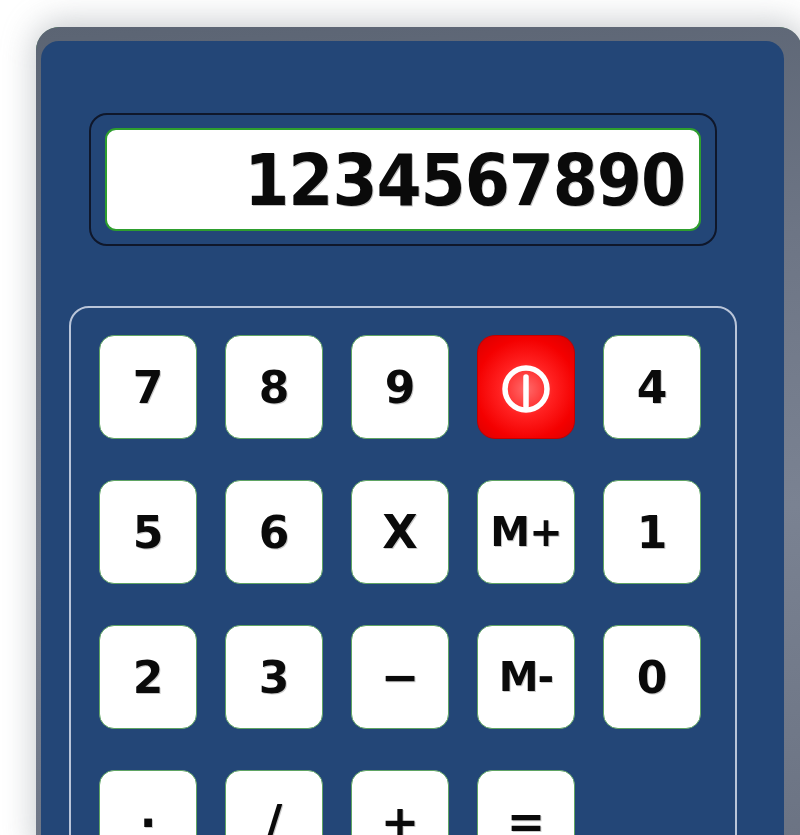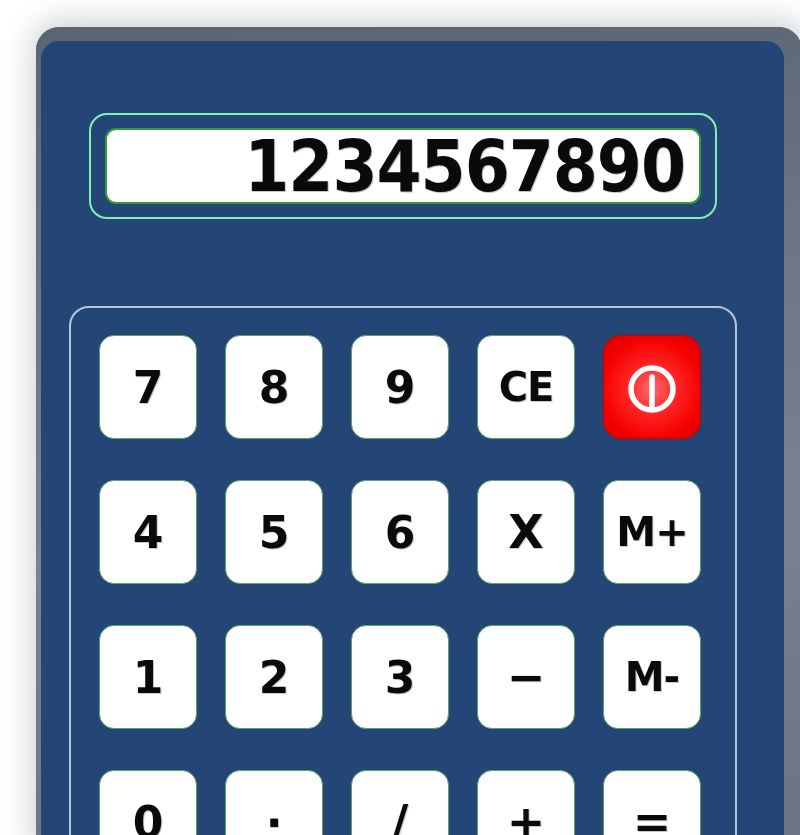--- a/index.html
+++ b/index.html
@@ -66,22 +66,22 @@
     background: #234677;
     overflow: hidden;
   }
 
   
   #display-bezel {
     position: absolute;
     left: 48px;
     top: 72px;
     width: 628px;
-    height: 106px;
-    border: 2px solid #86efac;
+    height: 133px;
+    border: 2px solid #0f172a;
     border-radius: 18px;
     background: transparent;
   }
 
   #display-screen {
     position: absolute;
     left: 14px;
     top: 13px;
     right: 14px;
     bottom: 13px;
@@ -181,23 +181,20 @@
         <div id="keypad-grid">
             <div class="key">
               <span>7</span>
             </div>
             <div class="key">
               <span>8</span>
             </div>
             <div class="key">
               <span>9</span>
             </div>
-            <div class="key key-clear">
-              <span>CE</span>
-            </div>
             <div class="key key-power">
               <span>
                 <svg width="62" height="62" viewBox="0 0 62 62" aria-hidden="true">
                   <circle cx="31" cy="33" r="21" fill="none" stroke="#ffffff" stroke-width="5.5"></circle>
                   <line x1="31" y1="21" x2="31" y2="50" stroke="#ffffff" stroke-width="5.5" stroke-linecap="round"></line>
                 </svg>
               </span>
             </div>
             <div class="key">
               <span>4</span>

